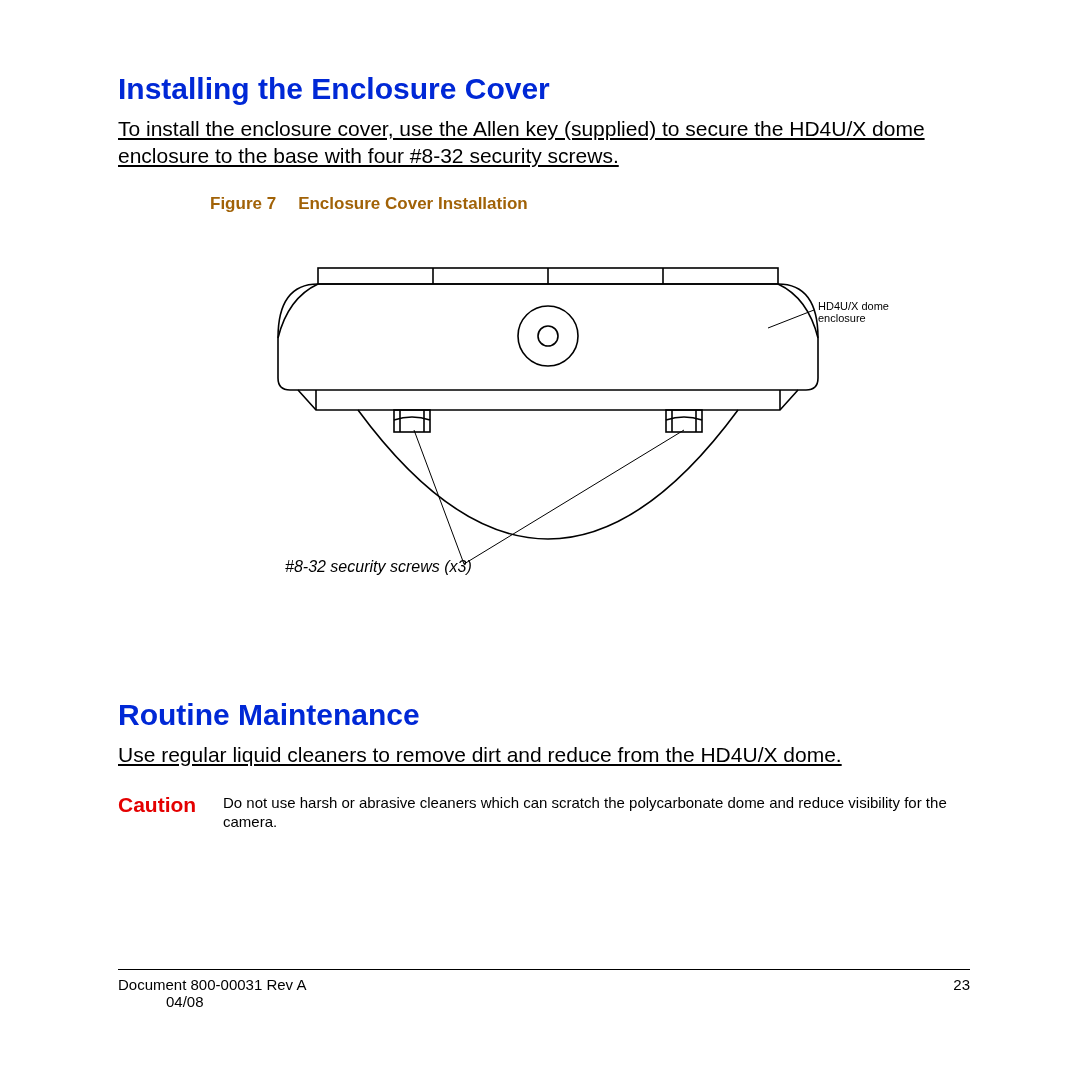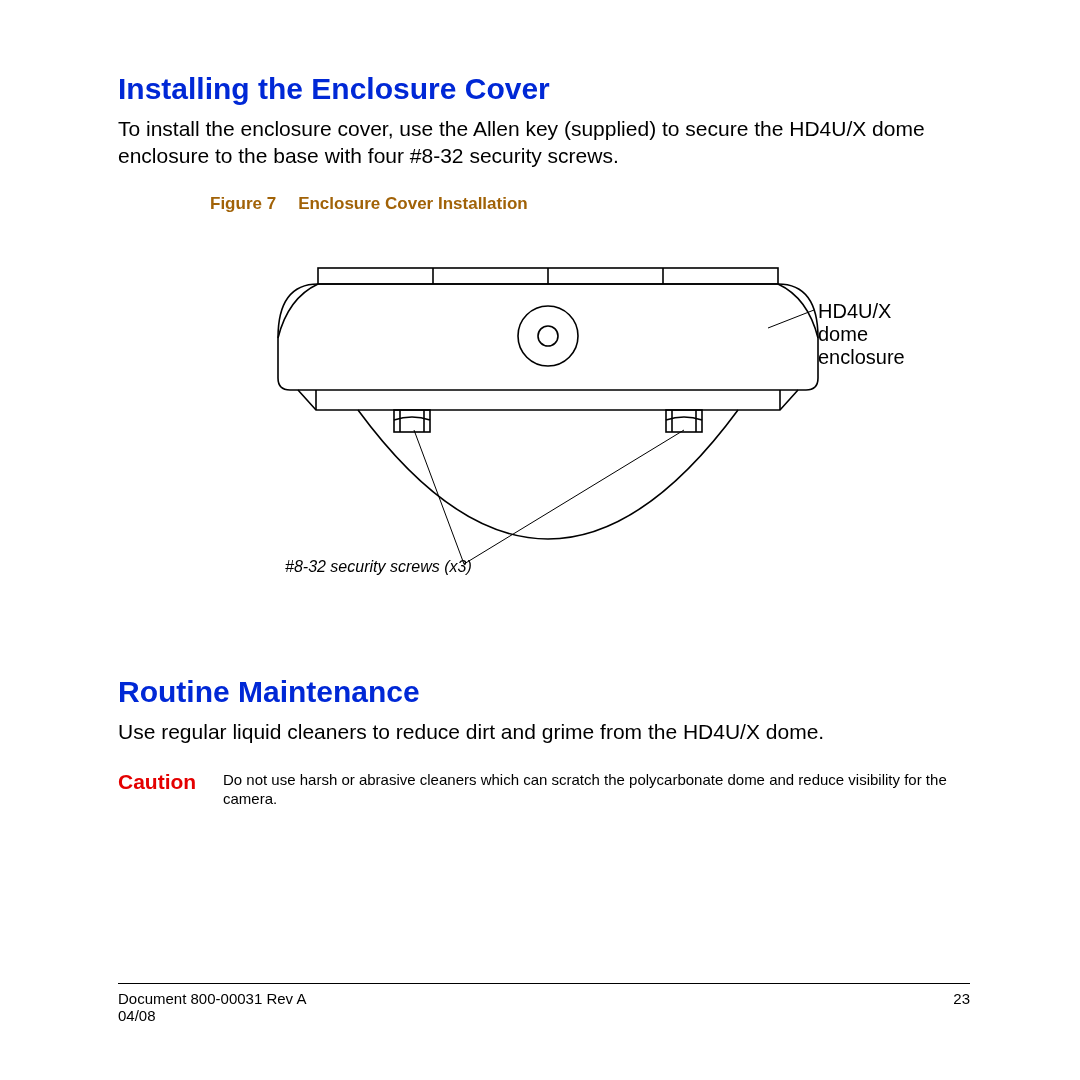--- a/index.html
+++ b/index.html
@@ -24,40 +24,41 @@
     font-weight: 700;
     color: #0028d6;
     margin: 0 0 10px 0;
     font-stretch: condensed;
   }
   .body-text {
     font-size: 21px;
     line-height: 1.28;
     margin: 0 0 24px 0;
     font-stretch: condensed;
+    text-decoration: underline;
   }
   .fig-caption {
     font-size: 17px;
     font-weight: 700;
     color: #a16207;
     margin: 12px 0 24px 92px;
   }
   .fig-caption .gap { display:inline-block; width:22px; }
   .figure-wrap {
     position: relative;
     width: 750px;
     height: 370px;
     margin: 0 0 40px 60px;
   }
   .figure-wrap svg { position:absolute; left:0; top:0; }
   .callout-right {
     position: absolute;
     left: 640px;
     top: 62px;
-    font-size: 20px;
+    font-size: 11px;
     font-stretch: condensed;
   }
   .callout-left {
     position: absolute;
     left: 107px;
     top: 320px;
     font-size: 16px;
     font-stretch: condensed;
     font-style: italic;
   }
@@ -80,32 +81,33 @@
   }
   .rule {
     border: 0;
     border-top: 1.2px solid #000;
     margin: 0;
   }
   .footer {
     position: absolute;
     left: 118px;
     right: 110px;
-    bottom: 56px;
+    bottom: 70px;
   }
   .footer .line {
     display: flex;
     justify-content: space-between;
     font-size: 15px;
     margin-top: 6px;
     font-stretch: condensed;
   }
   .footer .date {
     font-size: 15px;
     font-stretch: condensed;
+    margin-left: 48px;
   }
 </style>
 </head>
 <body>
 
 <div class="page">
 
   <h2 class="h1">Installing the Enclosure Cover</h2>
 
   <p class="body-text">To install the enclosure cover, use the Allen key (supplied) to secure the HD4U/X dome enclosure to the base with four #8-32 security screws.</p>
@@ -155,23 +157,23 @@
         <line x1="590" y1="90" x2="636" y2="72" stroke-width="1"></line>
 
         <line x1="236" y1="192" x2="286" y2="326" stroke-width="1"></line>
         <line x1="506" y1="192" x2="286" y2="326" stroke-width="1"></line>
       </g>
     </svg>
     <div class="callout-right">HD4U/X dome enclosure</div>
     <div class="callout-left">#8-32 security screws (x3)</div>
   </div>
 
-  <h2 class="h1" style="margin-top:67px;">Routine Maintenance</h2>
+  <h2 class="h1" style="margin-top:90px;">Routine Maintenance</h2>
 
-  <p class="body-text">Use regular liquid cleaners to reduce dirt and grime from the HD4U/X dome.</p>
+  <p class="body-text">Use regular liquid cleaners to remove dirt and reduce from the HD4U/X dome.</p>
 
   <div class="caution-row">
     <div class="caution-label">Caution</div>
     <div class="caution-body">Do not use harsh or abrasive cleaners which can scratch the polycarbonate dome and reduce visibility for the camera.</div>
   </div>
 
 
   <div class="footer">
     <hr class="rule">
     <div class="line">

